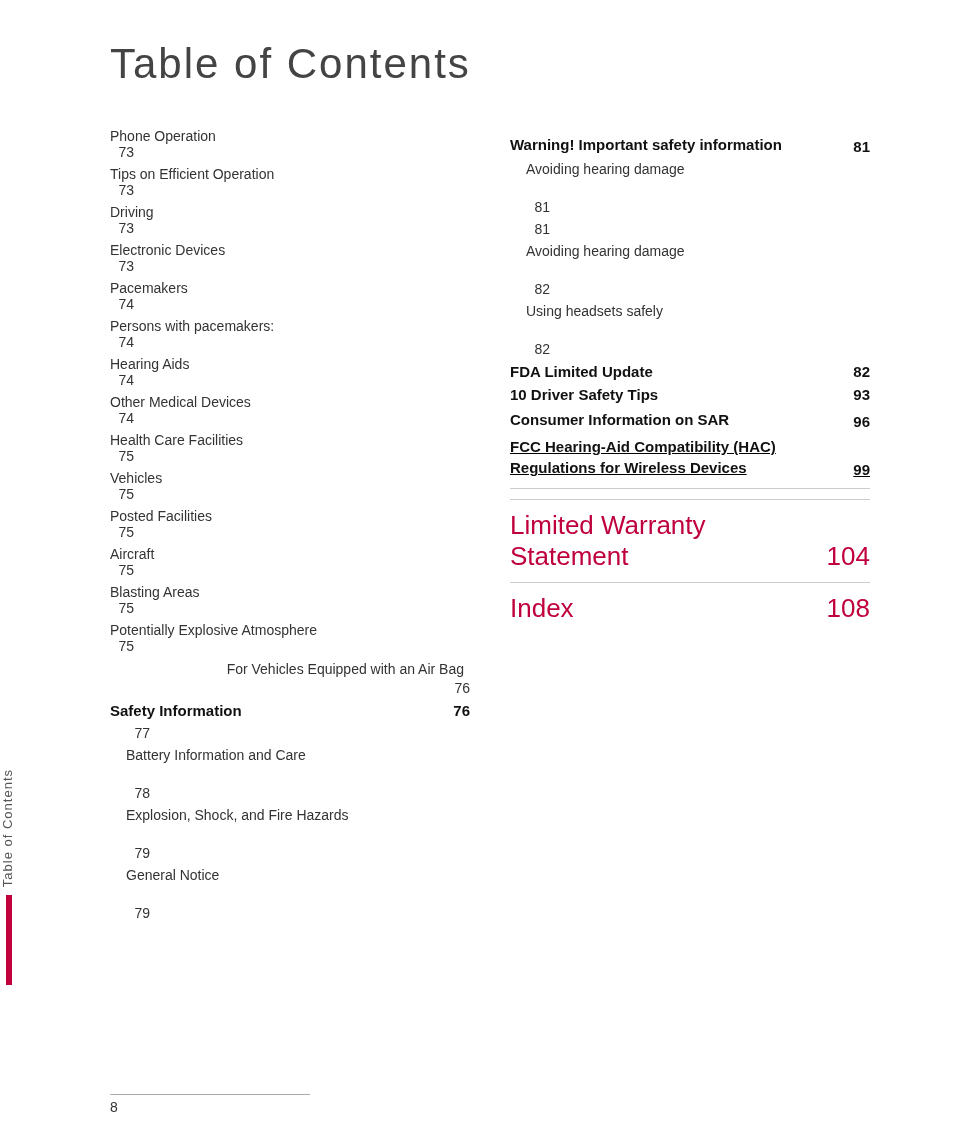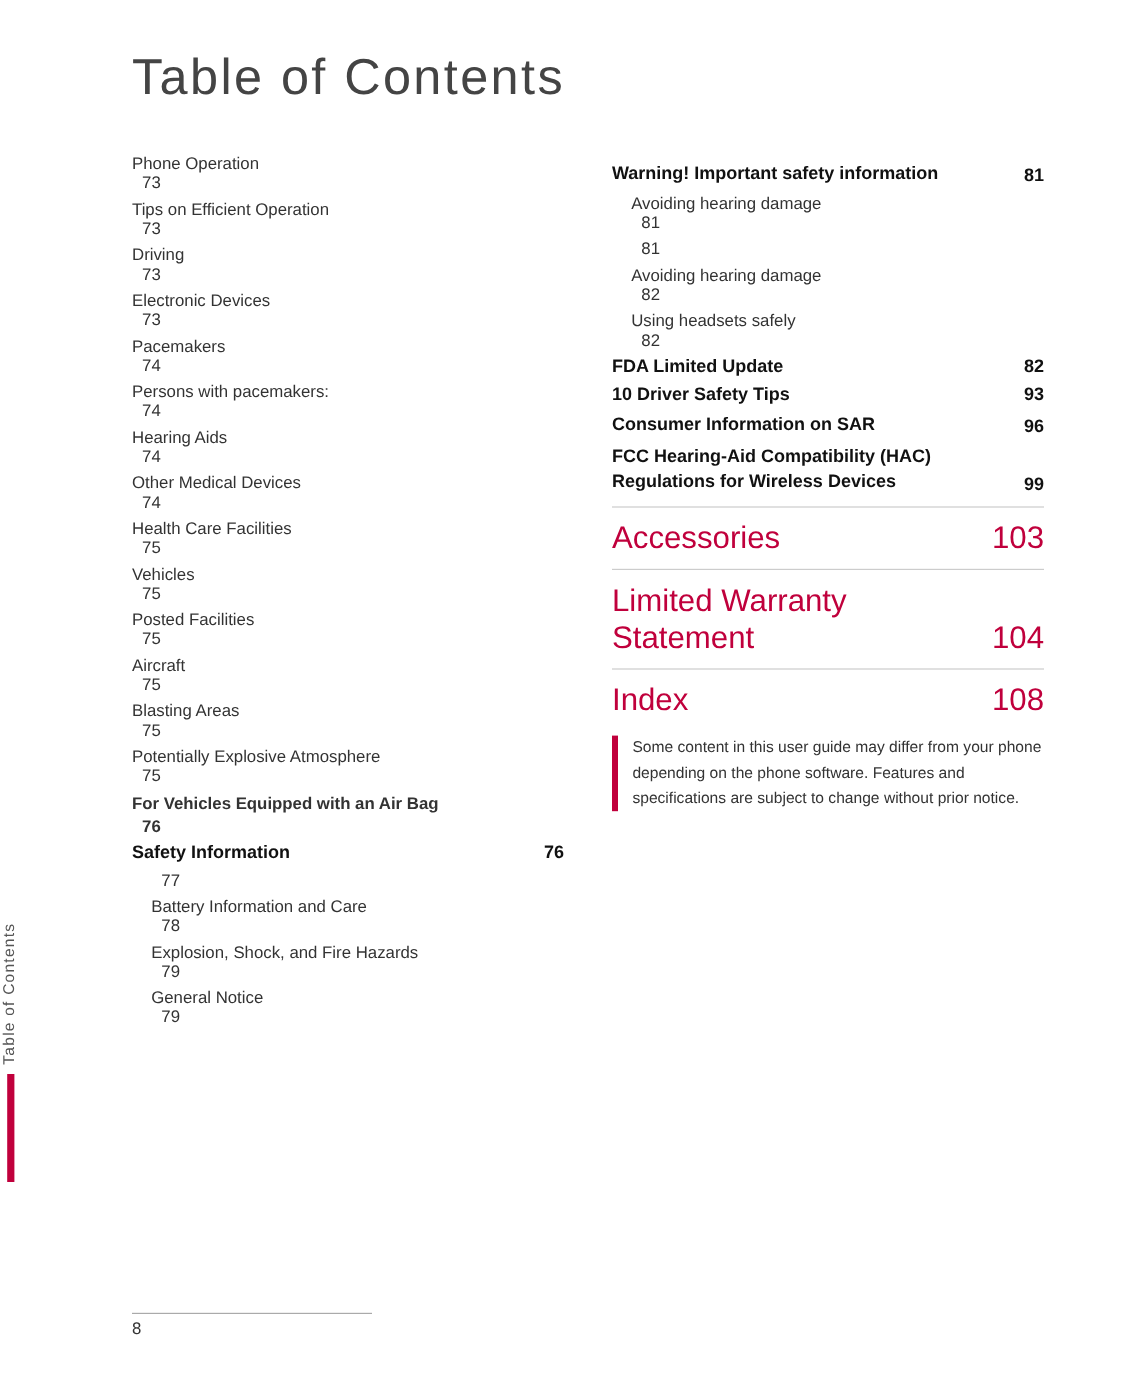--- a/index.html
+++ b/index.html
@@ -195,20 +195,21 @@
       position: absolute;
       bottom: 50px;
       left: 110px;
       width: 200px;
       border-top: 1px solid #aaa;
     }
 
     
     .toc-indent {
       padding-left: 16px;
+      gap: 22px;
     }
 
     .multiline-label {
       font-size: 15px;
       font-weight: bold;
       color: #111;
       line-height: 1.4;
     }
 
     .multiline-row {
@@ -287,21 +288,21 @@
       </div>
       <div class="toc-item">
         <span class="toc-label">Blasting Areas</span>
         <span class="toc-page">75</span>
       </div>
       <div class="toc-item">
         <span class="toc-label">Potentially Explosive Atmosphere</span>
         <span class="toc-page">75</span>
       </div>
 
-      <div class="toc-item" style="align-items:flex-start; margin-bottom:6px;font-weight:bold;">
+      <div class="toc-item" style="align-items:flex-end; margin-bottom:6px;">
         <span class="toc-label" style="line-height:1.4;">For Vehicles Equipped with an Air Bag</span>
         <span class="toc-page">76</span>
       </div>
 
       <div class="toc-section">
         <span class="toc-section-label">Safety Information</span>
         <span class="toc-section-page">76</span>
       </div>
       <div class="toc-item toc-indent">
         <span class="toc-page">77</span>
@@ -351,56 +352,46 @@
       <div class="toc-section">
         <span class="toc-section-label">10 Driver Safety Tips</span>
         <span class="toc-section-page">93</span>
       </div>
 
       <div class="multiline-row" style="margin-top:6px;">
         <span class="multiline-label">Consumer Information on SAR</span>
         <span class="toc-section-page" style="font-size:15px; align-self:flex-end;">96</span>
       </div>
 
-      <div class="multiline-row" style="margin-top:6px;">
+      <div class="multiline-row" style="margin-top:6px;text-decoration:underline;">
         <span class="multiline-label">FCC Hearing-Aid Compatibility (HAC) Regulations for Wireless Devices</span>
         <span class="toc-section-page" style="font-size:15px; align-self:flex-end;">99</span>
       </div>
 
       <hr class="divider">
 
-      <div class="toc-large">
-        <div class="toc-large-row">
-          <span class="toc-large-label">Accessories</span>
-          <span class="toc-large-page">103</span>
-        </div>
-      </div>
 
       <hr class="divider">
 
       <div class="toc-large">
         <div class="toc-large-row" style="align-items:flex-end;">
           <span class="toc-large-label" style="line-height:1.2;">Limited Warranty Statement</span>
           <span class="toc-large-page">104</span>
         </div>
       </div>
 
       <hr class="divider">
 
       <div class="toc-large">
         <div class="toc-large-row">
           <span class="toc-large-label">Index</span>
           <span class="toc-large-page">108</span>
         </div>
       </div>
 
-      <div class="note-box">
-        <div class="note-bar"></div>
-        <span class="note-text">Some content in this user guide may differ from your phone depending on the phone software. Features and specifications are subject to change without prior notice.</span>
-      </div>
 
     </div>
   </div>
 
   <div class="bottom-line"></div>
   <div class="page-number">8</div>
 
 </div>
 
 </body></html>

